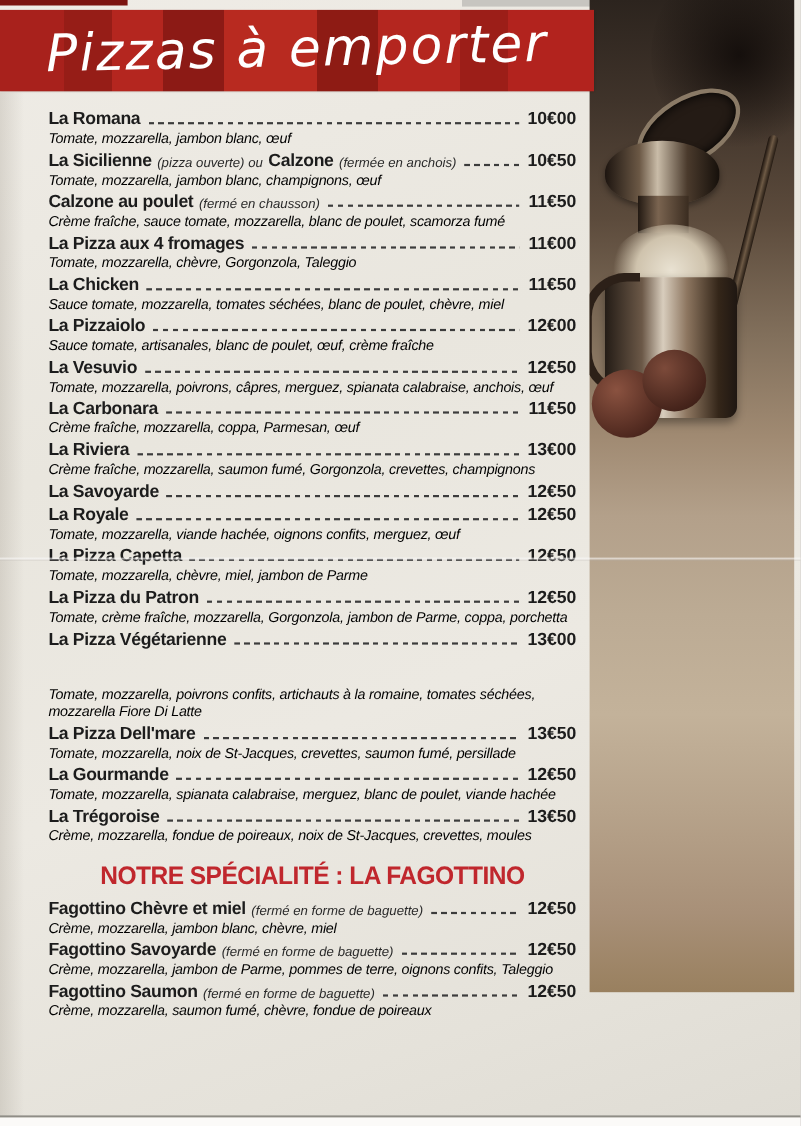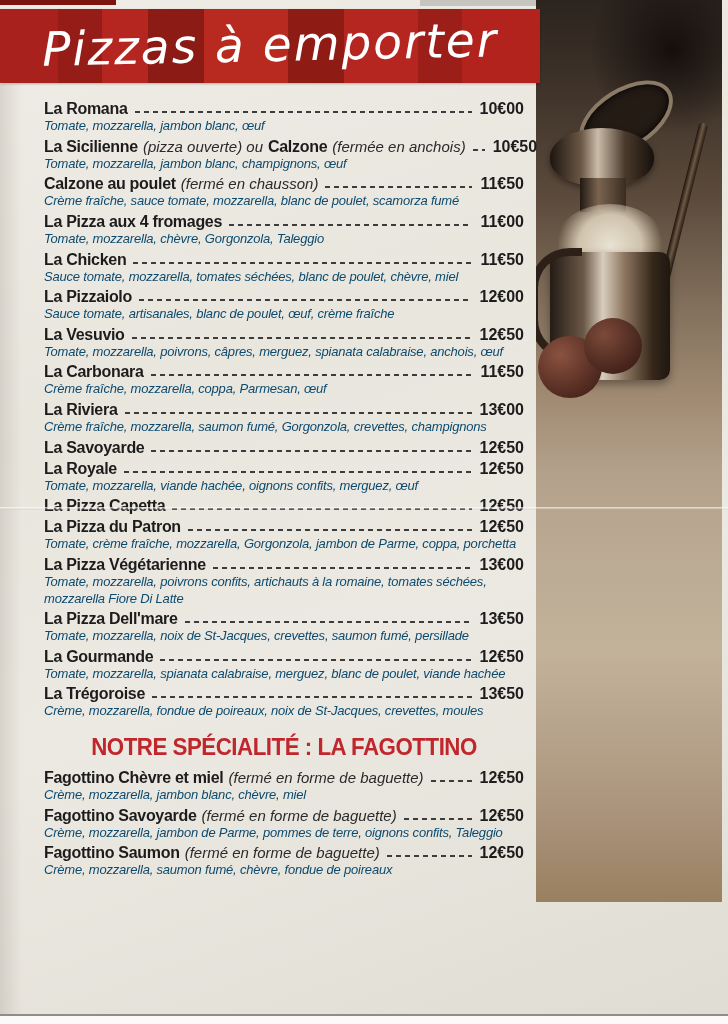--- a/index.html
+++ b/index.html
@@ -26,26 +26,26 @@
     box-shadow:0 1px 2px rgba(0,0,0,.25);}
   .banner-title{position:absolute;left:0;top:8px;width:100%;text-align:center;
     color:#fff;font-family:"DejaVu Sans",sans-serif;font-style:italic;font-weight:400;
     font-size:47px;letter-spacing:2px;transform:rotate(-1.2deg);white-space:nowrap;}
 
   
   .menu{position:absolute;left:44px;top:100px;width:480px;z-index:3;color:#1c1c1c;}
   .row{margin-bottom:3px;}
   .line1{display:flex;align-items:flex-end;gap:5px;}
   .nm{font-weight:bold;font-size:16px;letter-spacing:-0.3px;white-space:nowrap;}
-  .nt{font-style:italic;font-size:15px;color:#2a2a2a;white-space:nowrap;padding-bottom:1px;}
+  .nt{font-style:italic;font-size:12px;color:#2a2a2a;white-space:nowrap;padding-bottom:1px;}
   .leader{flex:1 1 0;min-width:12px;height:2px;margin:0 3px 5px 2px;
     background:repeating-linear-gradient(to right,#3c3c3c 0 5px,transparent 5px 9px);}
   .price{font-weight:bold;font-size:16px;white-space:nowrap;}
-  .desc{font-style:italic;font-size:13px;letter-spacing:-0.2px;color:#0c4a6e;line-height:1.28;white-space:nowrap;}
-  .desc.wrap{white-space:normal;}
+  .desc{font-style:italic;font-size:13px;letter-spacing:-0.2px;color:#000000;line-height:1.28;white-space:nowrap;}
+  .desc.wrap{white-space:normal;margin-top:32px;}
 
   
   .spec-heading{margin:14px 0 8px 0;text-align:center;color:#c0272d;font-weight:bold;
     font-size:23px;letter-spacing:-0.5px;white-space:nowrap;transform:scaleX(.97);}
 
   
   .photo{position:absolute;left:536px;top:0;width:186px;height:902px;overflow:hidden;z-index:1;
     background:linear-gradient(180deg,#2c241e 0%,#3f332a 10%,#5c4b3c 22%,#82705c 34%,#9b English 0;
     );}
   .photo{background:linear-gradient(180deg,#2c241e 0%,#3f332a 10%,#5c4b3c 22%,#82705c 34%,#a08a72 44%,#b3a08a 52%,#bcab94 62%,#c3b29a 72%,#b6a28a 82%,#a89078 92%,#99805f 100%);}
@@ -276,20 +276,21 @@
           <div class="desc">Tomate, mozzarella, viande hachée, oignons confits, merguez, œuf</div>
         </div>
 
         <div class="row">
           <div class="line1">
             <span class="nm">La Pizza Capetta</span>
 
             <span class="leader"></span>
             <span class="price">12€50</span>
           </div>
+          <div class="desc">Tomate, mozzarella, chèvre, miel, jambon de Parme</div>
         </div>
 
         <div class="row">
           <div class="line1">
             <span class="nm">La Pizza du Patron</span>
 
             <span class="leader"></span>
             <span class="price">12€50</span>
           </div>
           <div class="desc">Tomate, crème fraîche, mozzarella, Gorgonzola, jambon de Parme, coppa, porchetta</div>

